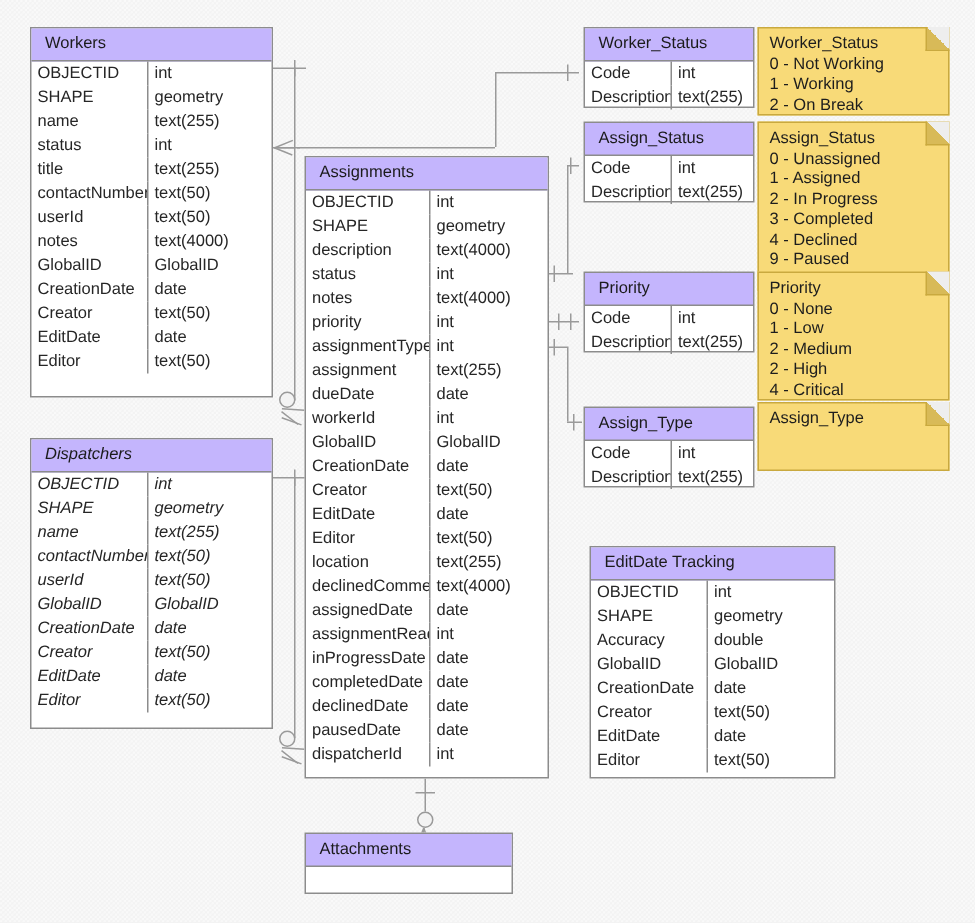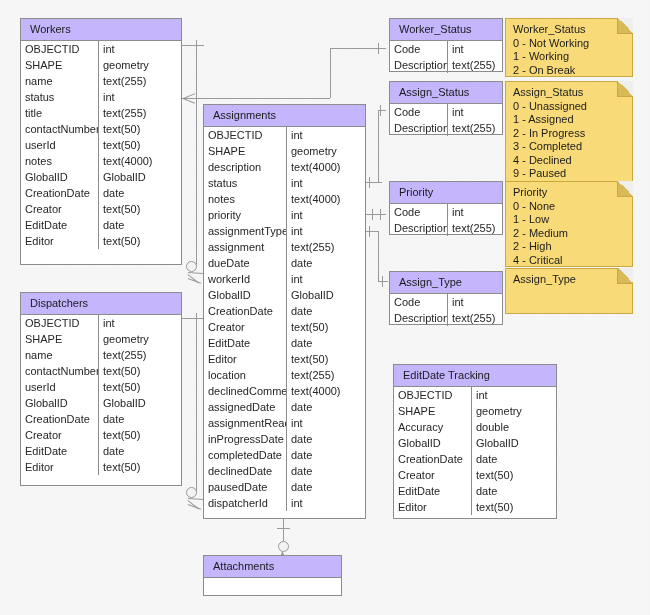--- a/index.html
+++ b/index.html
@@ -222,21 +222,21 @@
         <span class="fname">EditDate</span>
         <span class="ftype">date</span>
       </div>
       <div class="row">
         <span class="fname">Editor</span>
         <span class="ftype">text(50)</span>
       </div>
     </div>
 </div>
 
-<div class="entity" id="e-dispatchers" style="left:20px;top:292px;width:162px;height:194px;--col:78px;">
+<div class="entity" id="e-dispatchers" style="left:20px;top:292px;width:162px;height:194px;font-style:italic;--col:78px;">
   <div class="title">Dispatchers</div>
   <div class="rows">
       <div class="row">
         <span class="fname">OBJECTID</span>
         <span class="ftype">int</span>
       </div>
       <div class="row">
         <span class="fname">SHAPE</span>
         <span class="ftype">geometry</span>
       </div>

